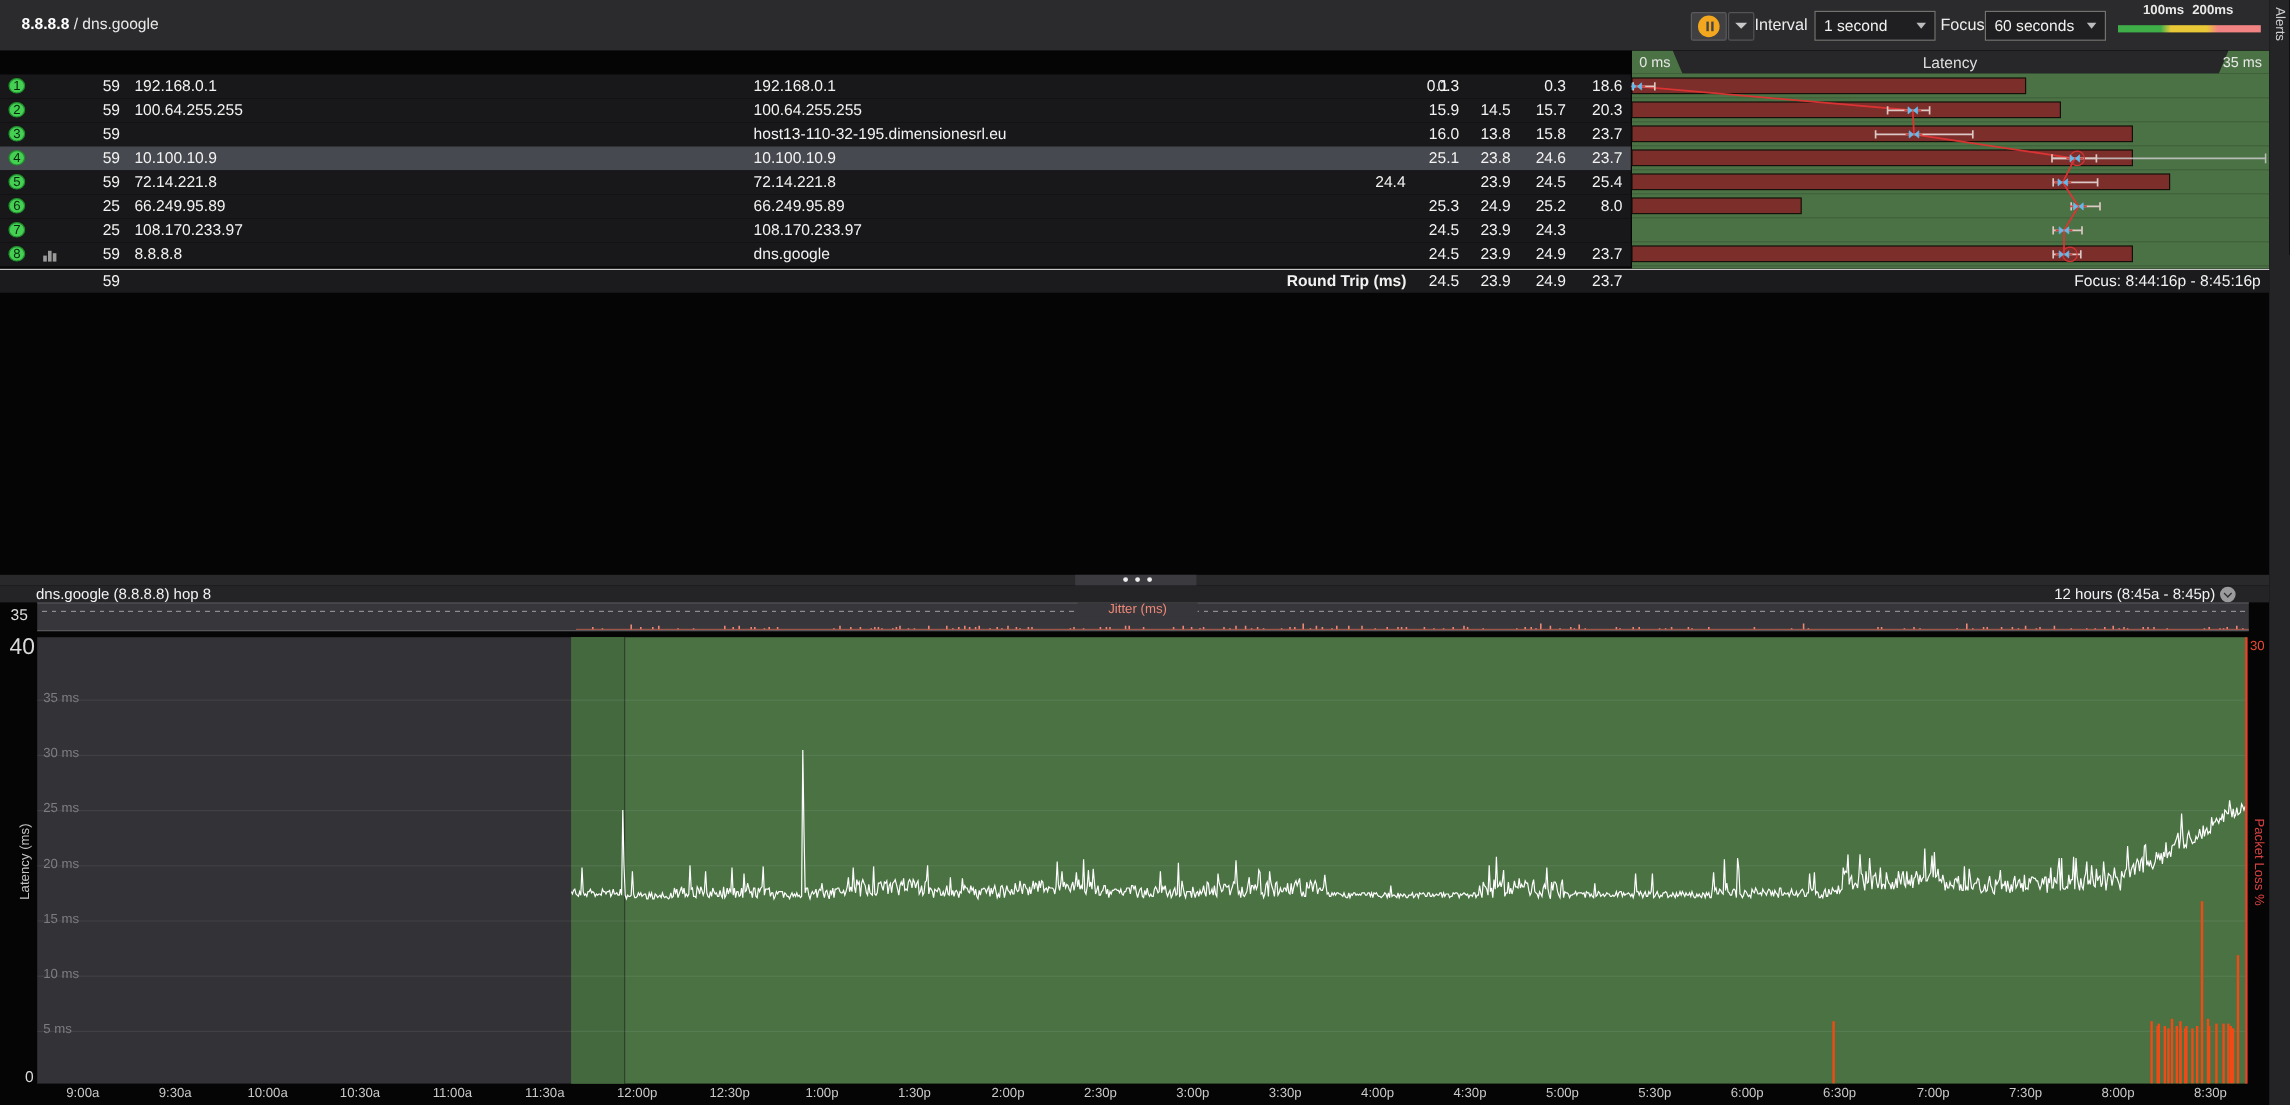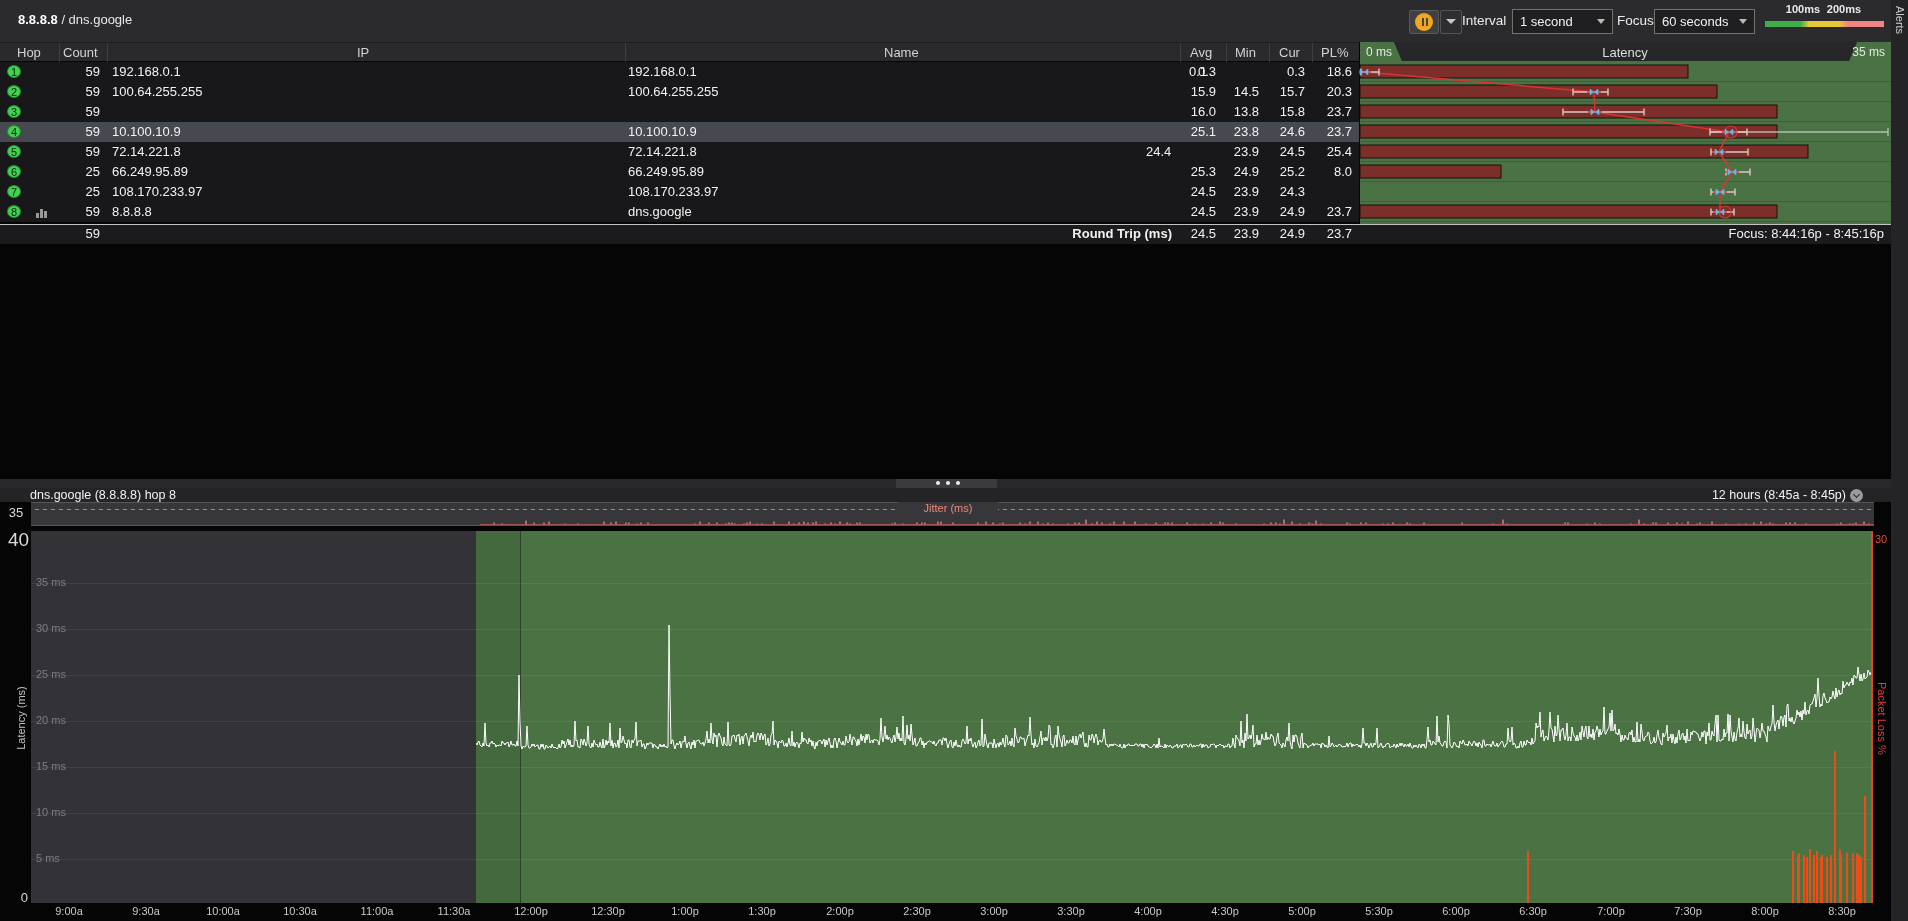--- a/index.html
+++ b/index.html
@@ -35,37 +35,20 @@
 <div class="abs" style="left:1662px;top:14px;font-size:13px;color:#f0f0f0">60 seconds</div>
 <div class="abs" style="left:1739px;top:19px;width:0;height:0;border-left:4.5px solid transparent;border-right:4.5px solid transparent;border-top:5px solid #bbb"></div>
 
 <div class="abs" style="left:1765px;top:21px;width:119px;height:6px;background:linear-gradient(90deg,#3fae49 0%,#3fae49 30%,#e9c837 37%,#e9c837 62%,#f28383 70%,#f28383 100%)"></div>
 <div class="abs" style="left:1778px;top:3px;width:50px;text-align:center;font-size:11px;font-weight:bold;color:#e9e9e9">100ms</div>
 <div class="abs" style="left:1819px;top:3px;width:50px;text-align:center;font-size:11px;font-weight:bold;color:#e9e9e9">200ms</div>
 
 <div class="abs" style="left:1891px;top:0;width:17px;height:921px;background:#242427"></div>
 <div class="abs" style="left:1894px;top:6px;font-size:11px;color:#cfcfcf;writing-mode:vertical-rl">Alerts</div>
 
-<div class="abs" style="left:0;top:42px;width:1359px;height:19px;background:#2a2a2c;border-top:1px solid #1e1e1e">
-<span class="hlbl" style="left:17px">Hop</span>
-<span class="hlbl" style="left:63px">Count</span>
-<span class="hlbl" style="left:357px">IP</span>
-<span class="hlbl" style="left:884px">Name</span>
-<span class="hlbl" style="left:1190px">Avg</span>
-<span class="hlbl" style="left:1235px">Min</span>
-<span class="hlbl" style="left:1279px">Cur</span>
-<span class="hlbl" style="left:1321px">PL%</span>
-<span class="hsep" style="left:59px"></span>
-<span class="hsep" style="left:107px"></span>
-<span class="hsep" style="left:625px"></span>
-<span class="hsep" style="left:1180px"></span>
-<span class="hsep" style="left:1226px"></span>
-<span class="hsep" style="left:1269px"></span>
-<span class="hsep" style="left:1312px"></span>
-</div>
 
 <div class="abs" style="left:0;top:62px;width:1359px;height:20px;background:#18181a">
 <span class="hopc">1</span>
 <span class="cell" style="left:40px;width:60px;text-align:right">59</span>
 <span class="cell" style="left:112px;width:500px">192.168.0.1</span>
 <span class="cell" style="left:628px;width:540px">192.168.0.1</span>
 <span class="cell" style="left:1146px;width:70px;text-align:right">0.3</span>
 <span class="cell" style="left:1189px;width:70px;text-align:left">0.1</span>
 <span class="cell" style="left:1235px;width:70px;text-align:right">0.3</span>
 <span class="cell" style="left:1282px;width:70px;text-align:right">18.6</span>
@@ -76,20 +59,21 @@
 <span class="cell" style="left:112px;width:500px">100.64.255.255</span>
 <span class="cell" style="left:628px;width:540px">100.64.255.255</span>
 <span class="cell" style="left:1146px;width:70px;text-align:right">15.9</span>
 <span class="cell" style="left:1189px;width:70px;text-align:right">14.5</span>
 <span class="cell" style="left:1235px;width:70px;text-align:right">15.7</span>
 <span class="cell" style="left:1282px;width:70px;text-align:right">20.3</span>
     </div>
 <div class="abs" style="left:0;top:102px;width:1359px;height:20px;background:#18181a">
 <span class="hopc">3</span>
 <span class="cell" style="left:40px;width:60px;text-align:right">59</span>
+<span class="cell" style="left:628px;width:540px">host13-110-32-195.dimensionesrl.eu</span>
 <span class="cell" style="left:1146px;width:70px;text-align:right">16.0</span>
 <span class="cell" style="left:1189px;width:70px;text-align:right">13.8</span>
 <span class="cell" style="left:1235px;width:70px;text-align:right">15.8</span>
 <span class="cell" style="left:1282px;width:70px;text-align:right">23.7</span>
     </div>
 <div class="abs" style="left:0;top:122px;width:1359px;height:20px;background:#46494f">
 <span class="hopc">4</span>
 <span class="cell" style="left:40px;width:60px;text-align:right">59</span>
 <span class="cell" style="left:112px;width:500px">10.100.10.9</span>
 <span class="cell" style="left:628px;width:540px">10.100.10.9</span>

